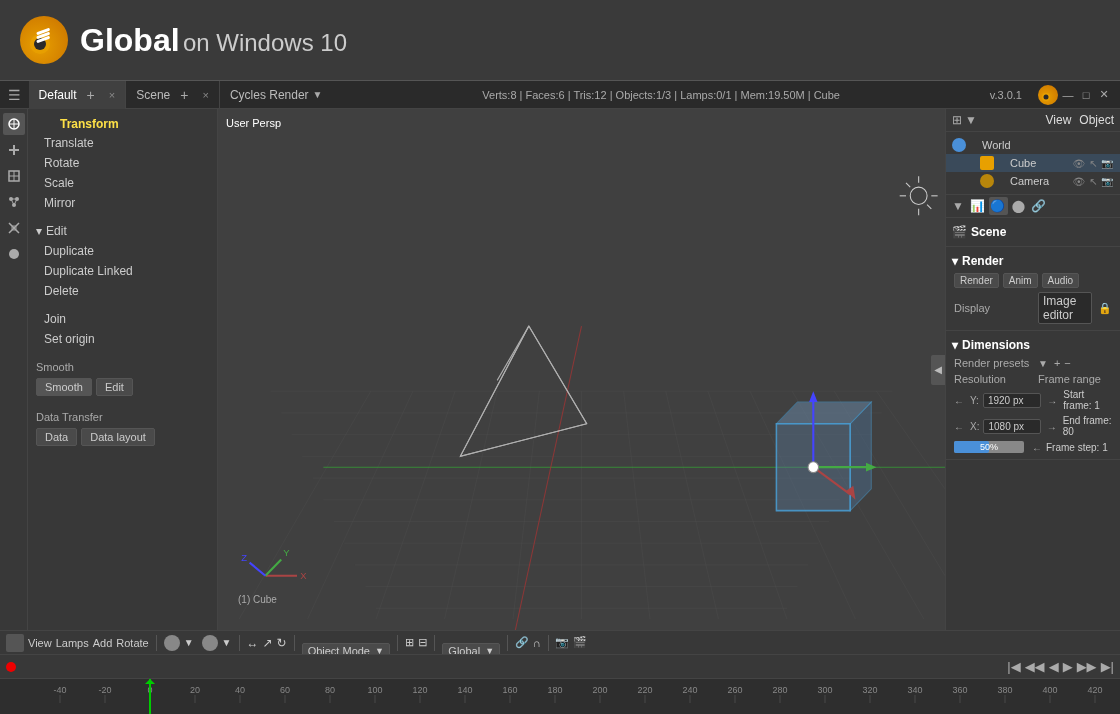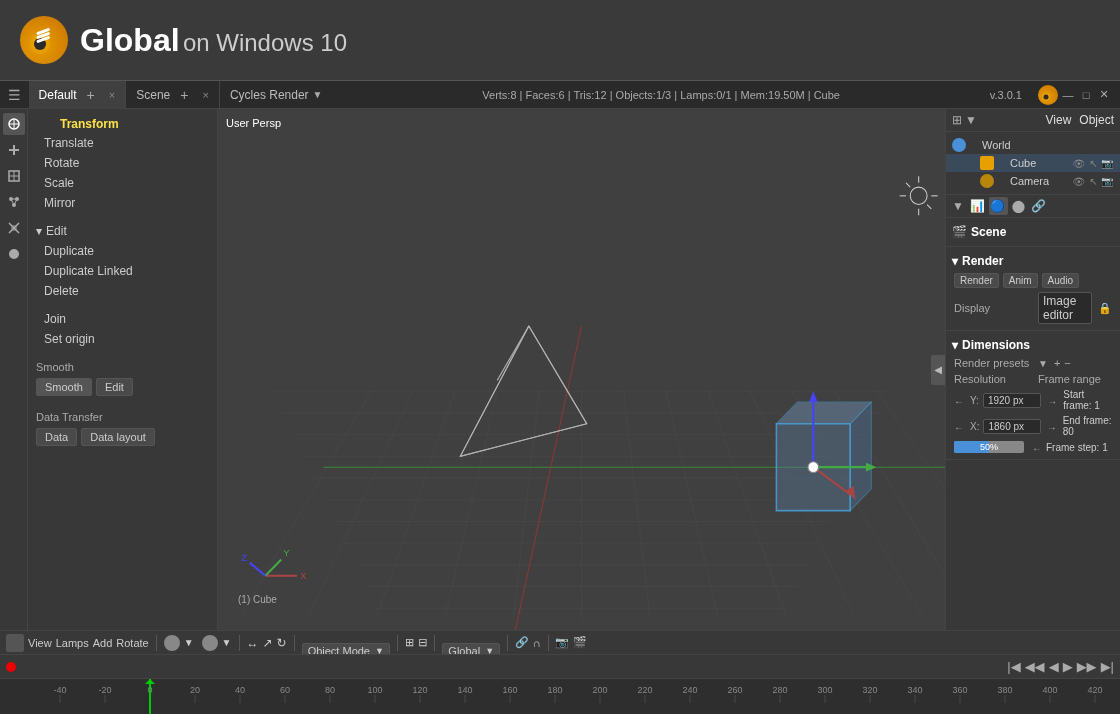--- a/index.html
+++ b/index.html
@@ -511,21 +511,21 @@
           <div class="prop-row">
             <span style="color:#aaa; font-size:10px; margin-right:2px;">←</span>
             <span style="font-size:10px; color:#aaa;">Y:</span>
             <span class="prop-input" style="font-size:10px;">1920 px</span>
             <span style="color:#aaa; font-size:10px; margin:0 2px;">→</span>
             <span style="font-size:10px; color:#ccc;">Start frame: 1</span>
           </div>
           <div class="prop-row">
             <span style="color:#aaa; font-size:10px; margin-right:2px;">←</span>
             <span style="font-size:10px; color:#aaa;">X:</span>
-            <span class="prop-input" style="font-size:10px;">1860 px</span>
+            <span class="prop-input" style="font-size:10px;">1080 px</span>
             <span style="color:#aaa; font-size:10px; margin:0 2px;">→</span>
             <span style="font-size:10px; color:#ccc;">End frame: 80</span>
           </div>
           <div class="prop-row">
             <span style="background:#888; width:70px; height:12px; border-radius:2px; display:inline-block; position:relative;">
               <span style="background:#4a90d9; width:50%; height:100%; display:block; border-radius:2px;"></span>
               <span style="position:absolute; top:0; left:0; right:0; text-align:center; font-size:9px; color:#fff; line-height:12px;">50%</span>
             </span>
             <span style="color:#aaa; font-size:10px; margin-left:4px;">←</span>
             <span style="font-size:10px; color:#ccc;">Frame step: 1</span>

